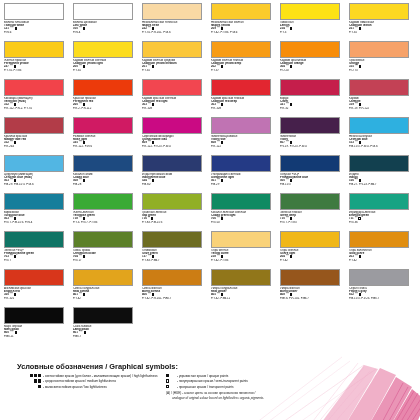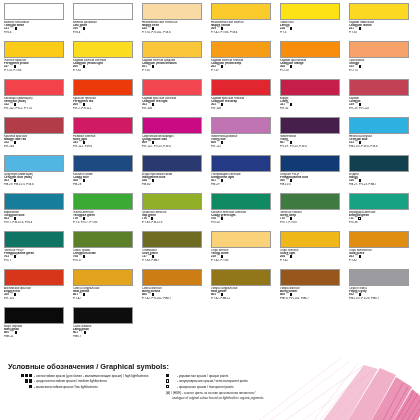--- a/index.html
+++ b/index.html
@@ -65,21 +65,21 @@
   .op.opaque { background:#111; }
   .op.semi { background:linear-gradient(90deg,#111 50%,#fff 50%); }
   .op.transparent { background:#fff; }
 
   
   #legend {
     position:absolute;
     left:0; top:362px;
     width:332px;
     z-index:1;
-    padding:0 6px;
+    padding:0 15px;
   }
   #legend-title {
     font-size:7.4px;
     font-weight:bold;
     color:#111;
     margin:0 0 3px 2px;
   }
   .legend-cols { display:flex; gap:0px; }
   .legend-col { width:196px; }
   .legend-col.right { padding-left:0px; }

